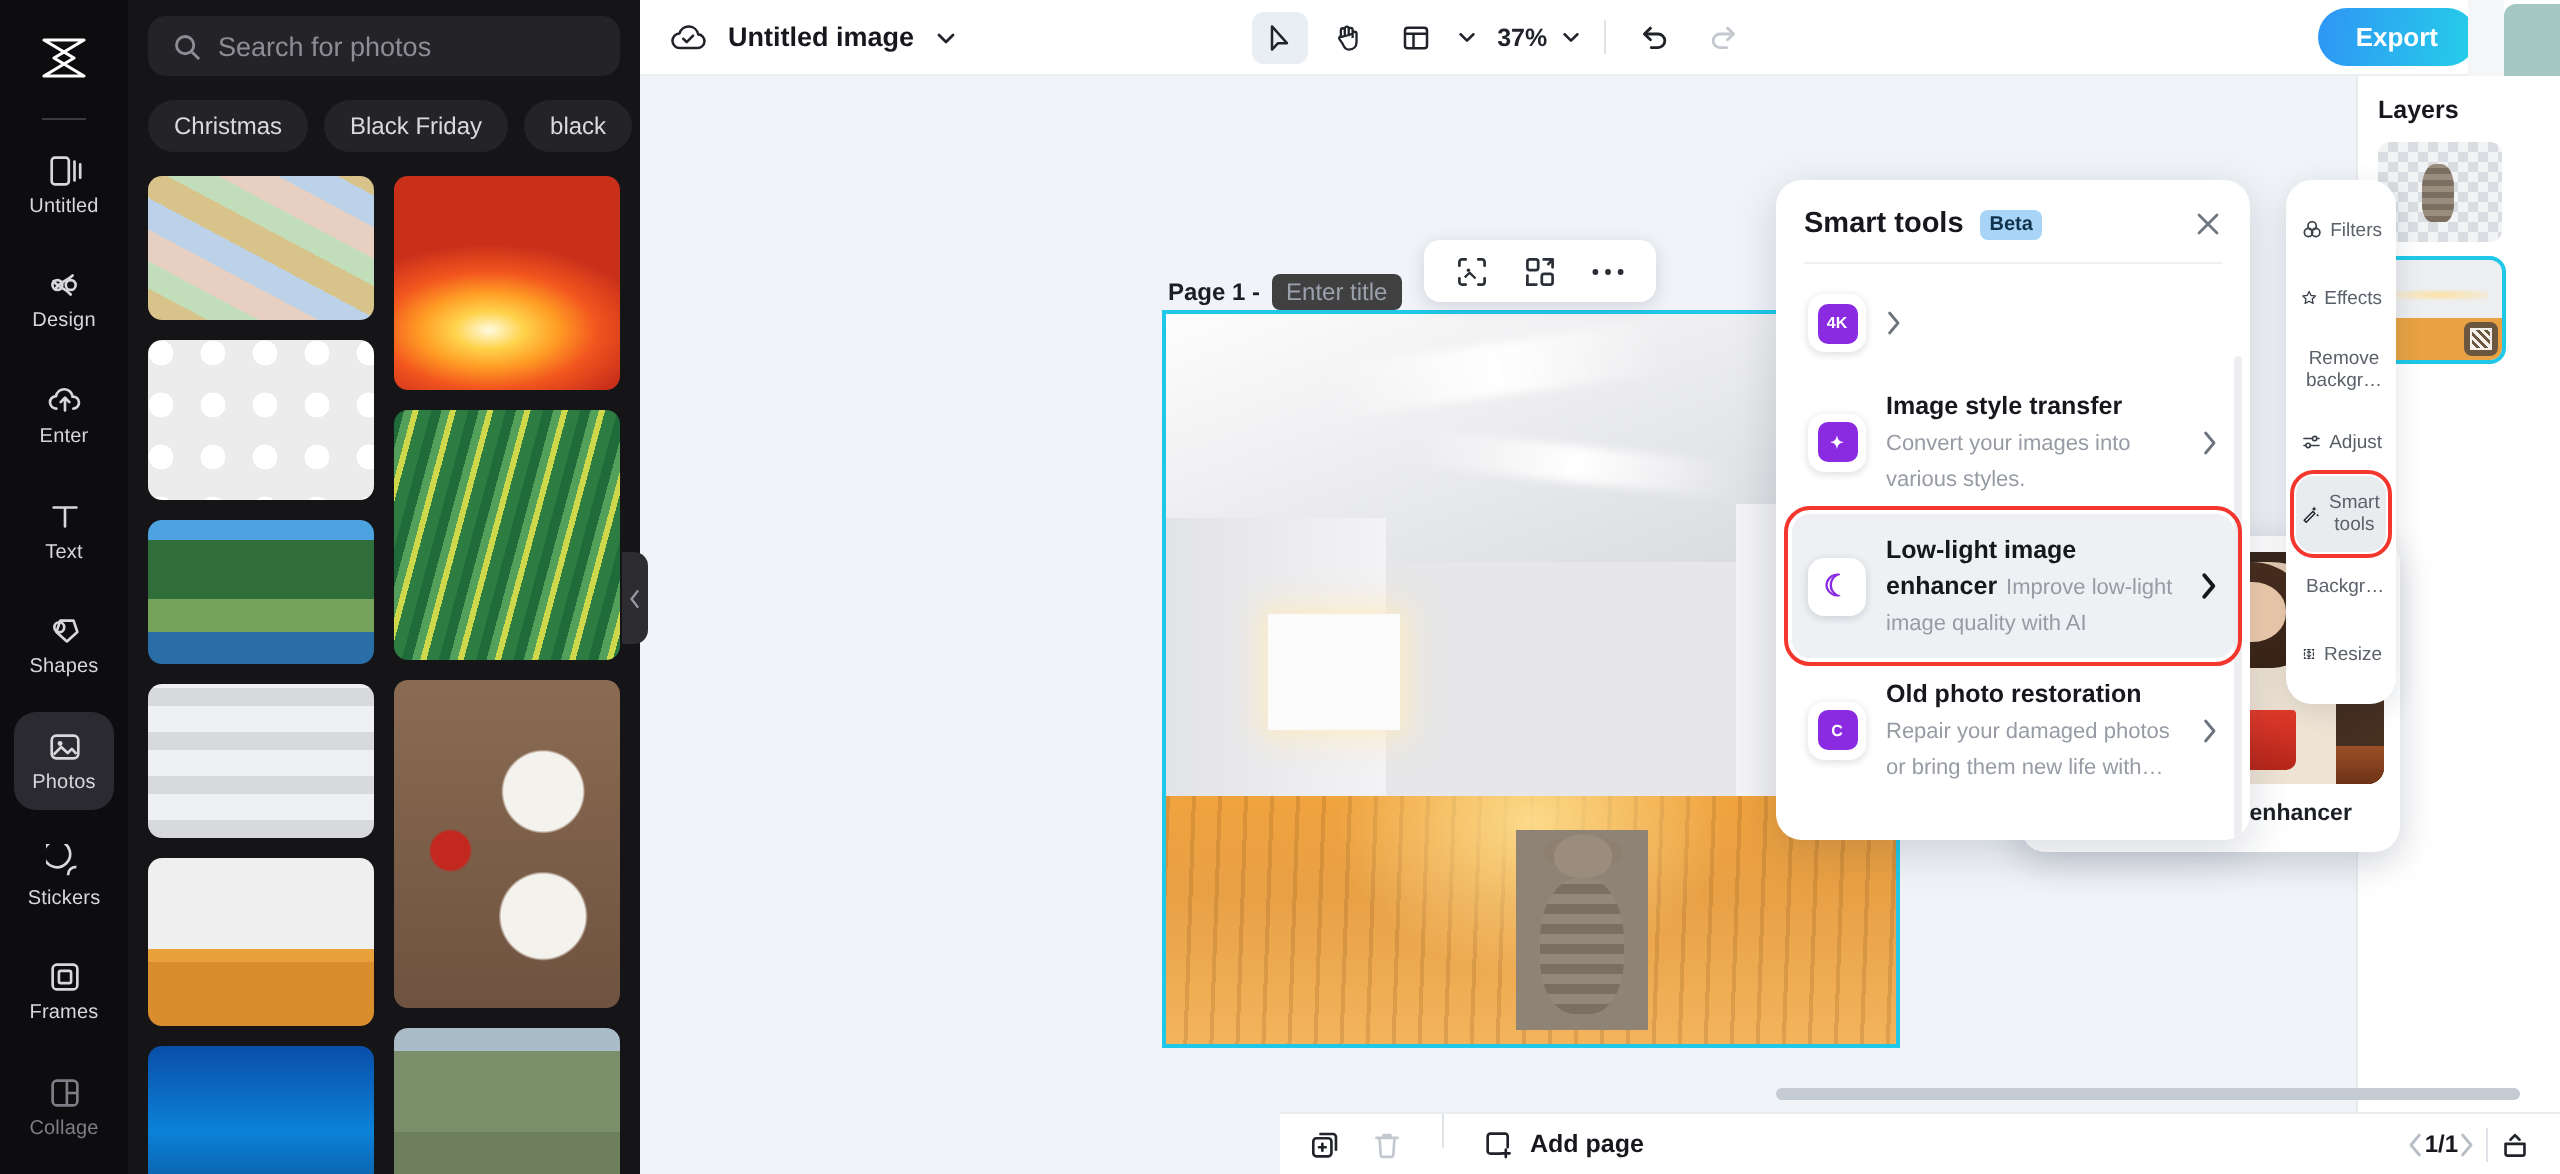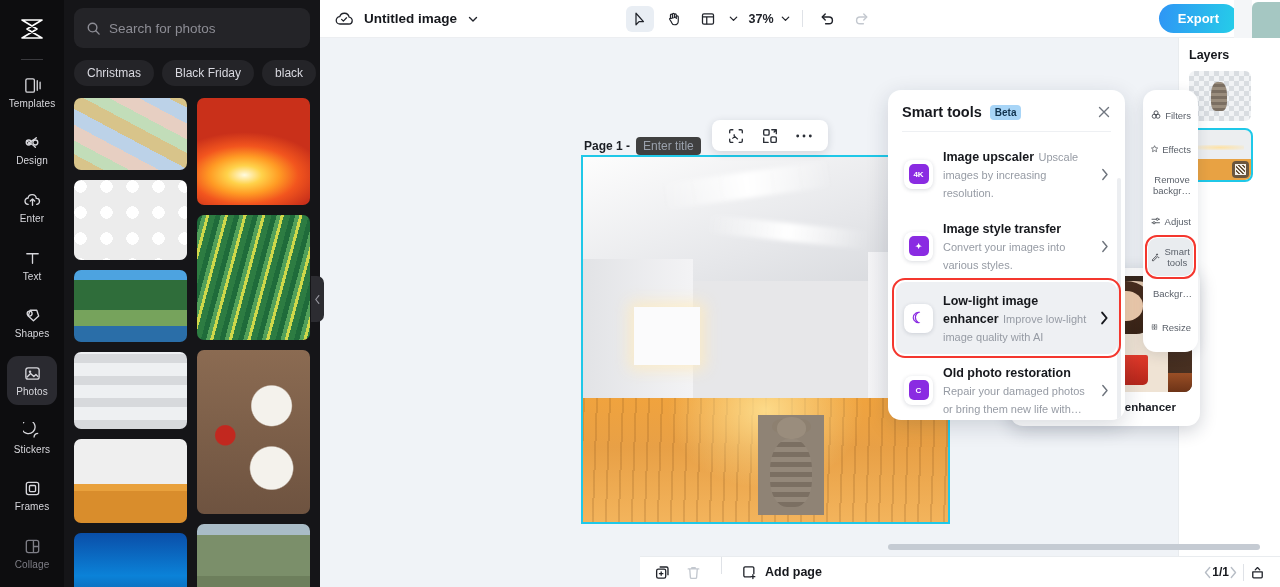--- a/index.html
+++ b/index.html
@@ -27,21 +27,21 @@
   .rail-item.active { background: #2a2a30; }
   .rail-item .lbl { font-size: 10px; line-height: 11px; letter-spacing: .1px; }
   .rail-item.dim { color: #7e7e86; }
 
   
   .photos {
     width: 256px; flex: 0 0 256px; height: 587px; background: #151518;
     padding: 8px 10px 0 10px; position: relative; overflow: hidden;
   }
   .search {
-    height: 40px; background: #242428; border-radius: 9px;
+    height: 30px; background: #242428; border-radius: 9px;
     display: flex; align-items: center; gap: 8px; padding: 0 12px; margin-bottom: 12px;
   }
   .search .ph { color: #8d8d95; font-size: 13.5px; }
   .chips { display: flex; gap: 8px; margin-bottom: 12px; }
   .chip {
     background: #242428; color: #d9d9e0; font-size: 12px;
     border-radius: 14px; padding: 6px 13px; white-space: nowrap; cursor: pointer;
   }
   .masonry { display: flex; gap: 10px; }
   .mcol { display: flex; flex-direction: column; gap: 10px; width: 50%; }
@@ -294,21 +294,21 @@
           <path d="M3 2 L23 2 L8 11 L23 20 L3 20 L18 11 Z" fill="none" stroke="#fff" stroke-width="1.6" stroke-linejoin="round"></path>
         </svg>
     </div>
     <div class="rail-div"></div>
 
     <div class="rail-item">
       <svg width="19" height="19" viewBox="0 0 20 20">
           <rect x="3" y="3" width="9" height="14" rx="1.6" fill="none" stroke="currentColor" stroke-width="1.4"></rect>
           <path d="M15 5v10M18 6.5v7" stroke="currentColor" stroke-width="1.4" stroke-linecap="round"></path>
         </svg>
-      <span class="lbl">Templates</span>
+      <span class="lbl">Untitled</span>
     </div>
 
     <div class="rail-item">
       <svg width="19" height="19" viewBox="0 0 20 20">
           <path d="M5 12c2.5-4 6-4 9-7M4 8c2 3 5.5 3 9 7" fill="none" stroke="currentColor" stroke-width="1.4" stroke-linecap="round"></path>
           <circle cx="6" cy="10" r="2.6" fill="none" stroke="currentColor" stroke-width="1.4"></circle>
           <circle cx="13" cy="10" r="2.6" fill="none" stroke="currentColor" stroke-width="1.4"></circle>
         </svg>
       <span class="lbl">Design</span>
     </div>
@@ -560,24 +560,20 @@
           </span>
         </div>
         <div class="smart-sep"></div>
 
         <div class="smart-list">
           <div class="smart-track"></div>
 
           <div class="srow">
             <span class="sicon">
               <span class="glyph">4K</span>
-            </span>
-            <span class="stext">
-              <span class="stitle">Image upscaler</span>
-              <span class="sdesc">Upscale images by increasing resolution.</span>
             </span>
             <span class="schev">
               <svg width="8" height="13" viewBox="0 0 8 13">
                   <path d="M1.8 1.5L6 6.5l-4.2 5" fill="none" stroke="currentColor" stroke-width="1.4" stroke-linecap="round" stroke-linejoin="round"></path>
                 </svg>
             </span>
           </div>
 
           <div class="srow">
             <span class="sicon">

